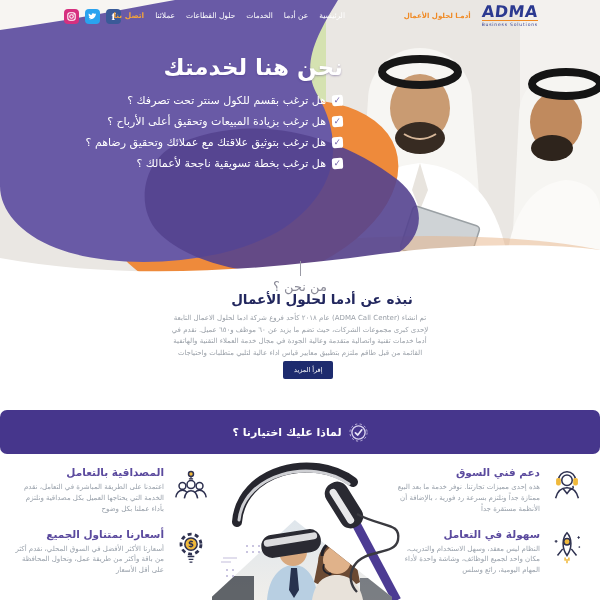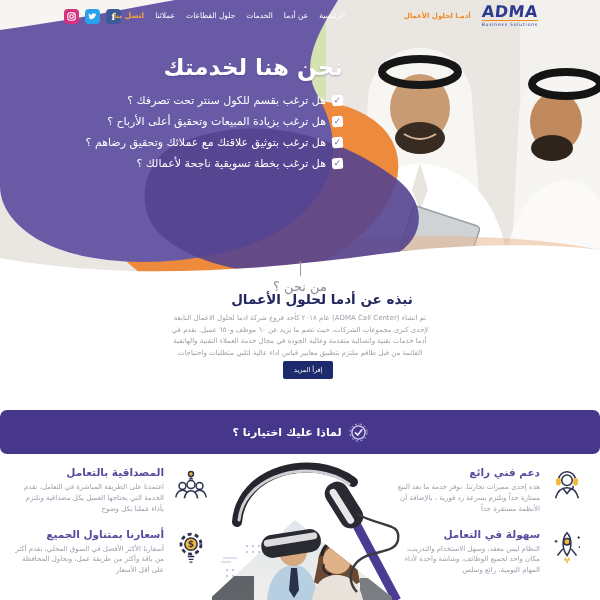--- a/index.html
+++ b/index.html
@@ -261,21 +261,21 @@
           <path d="M11,15 a9,9 0 0 1 18,0"></path>
           <rect x="8.5" y="12.5" width="5" height="8" rx="2" fill="#f0b93b" stroke="none"></rect>
           <rect x="26.5" y="12.5" width="5" height="8" rx="2" fill="#f0b93b" stroke="none"></rect>
           <circle cx="20" cy="15" r="5.5"></circle>
           <path d="M26,21 q2,3 -3,4"></path>
           <path d="M8,34 C10,26 14,23 20,23 C26,23 30,26 32,34"></path>
           <path d="M16,24 l4,5 l4,-5"></path>
         </svg>
       </div>
       <div class="f-text">
-        <h3>دعم فني رائع</h3>
+        <h3>دعم فني السوق</h3>
         <p>هذه إحدى مميزات تجارتنا. نوفر خدمة ما بعد البيع ممتازة جداً ونلتزم بسرعة رد فورية ، بالإضافة أن الأنظمة مستقرة جداً</p>
       </div>
     </div>
     <div class="feature">
       <div class="f-icon">
         <svg width="38" height="38" viewBox="0 0 40 40" fill="none" stroke="#2e3150" stroke-width="1.6">
           <path d="M20,5 C25.5,11 25.5,21 20,29 C14.5,21 14.5,11 20,5 Z"></path>
           <circle cx="20" cy="14.5" r="3.4" fill="#f0b93b" stroke="#2e3150"></circle>
           <path d="M15.5,22 L10,29 M24.5,22 L30,29"></path>
           <path d="M18,31 v3.5 M22,31 v3.5 M20,32.5 v4.5" stroke="#f0b93b"></path>

